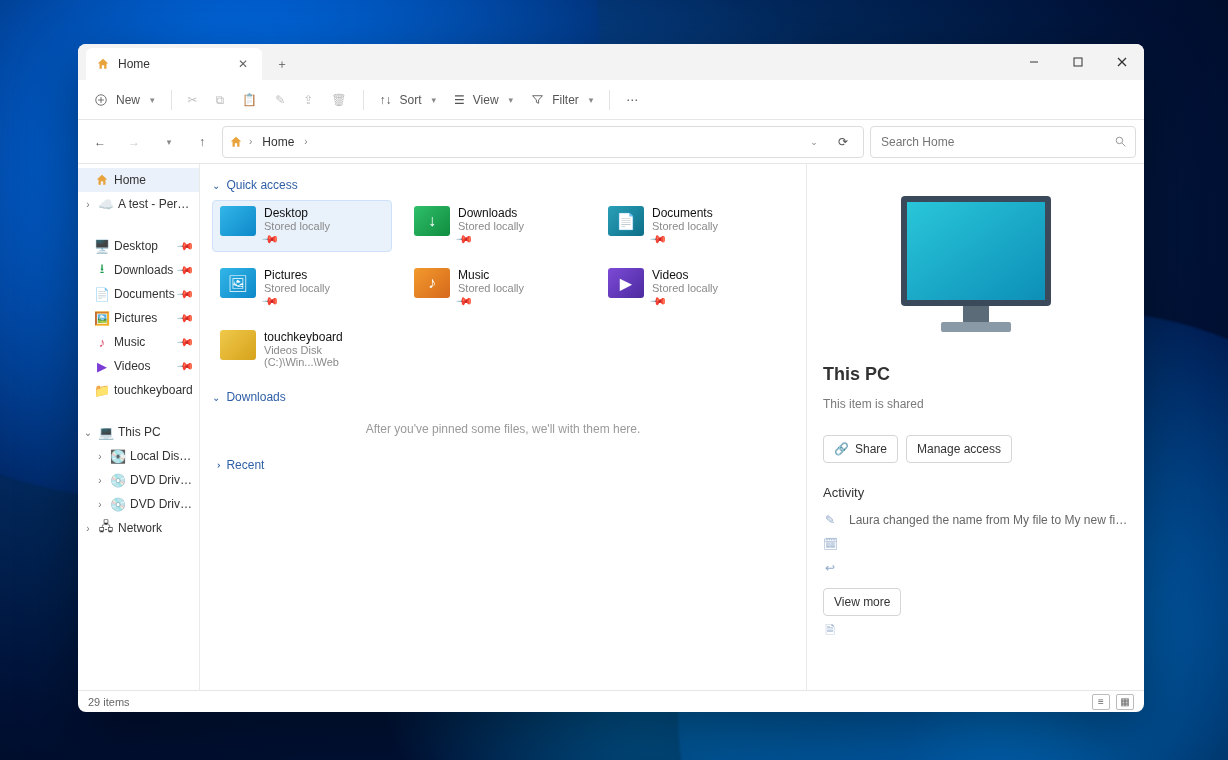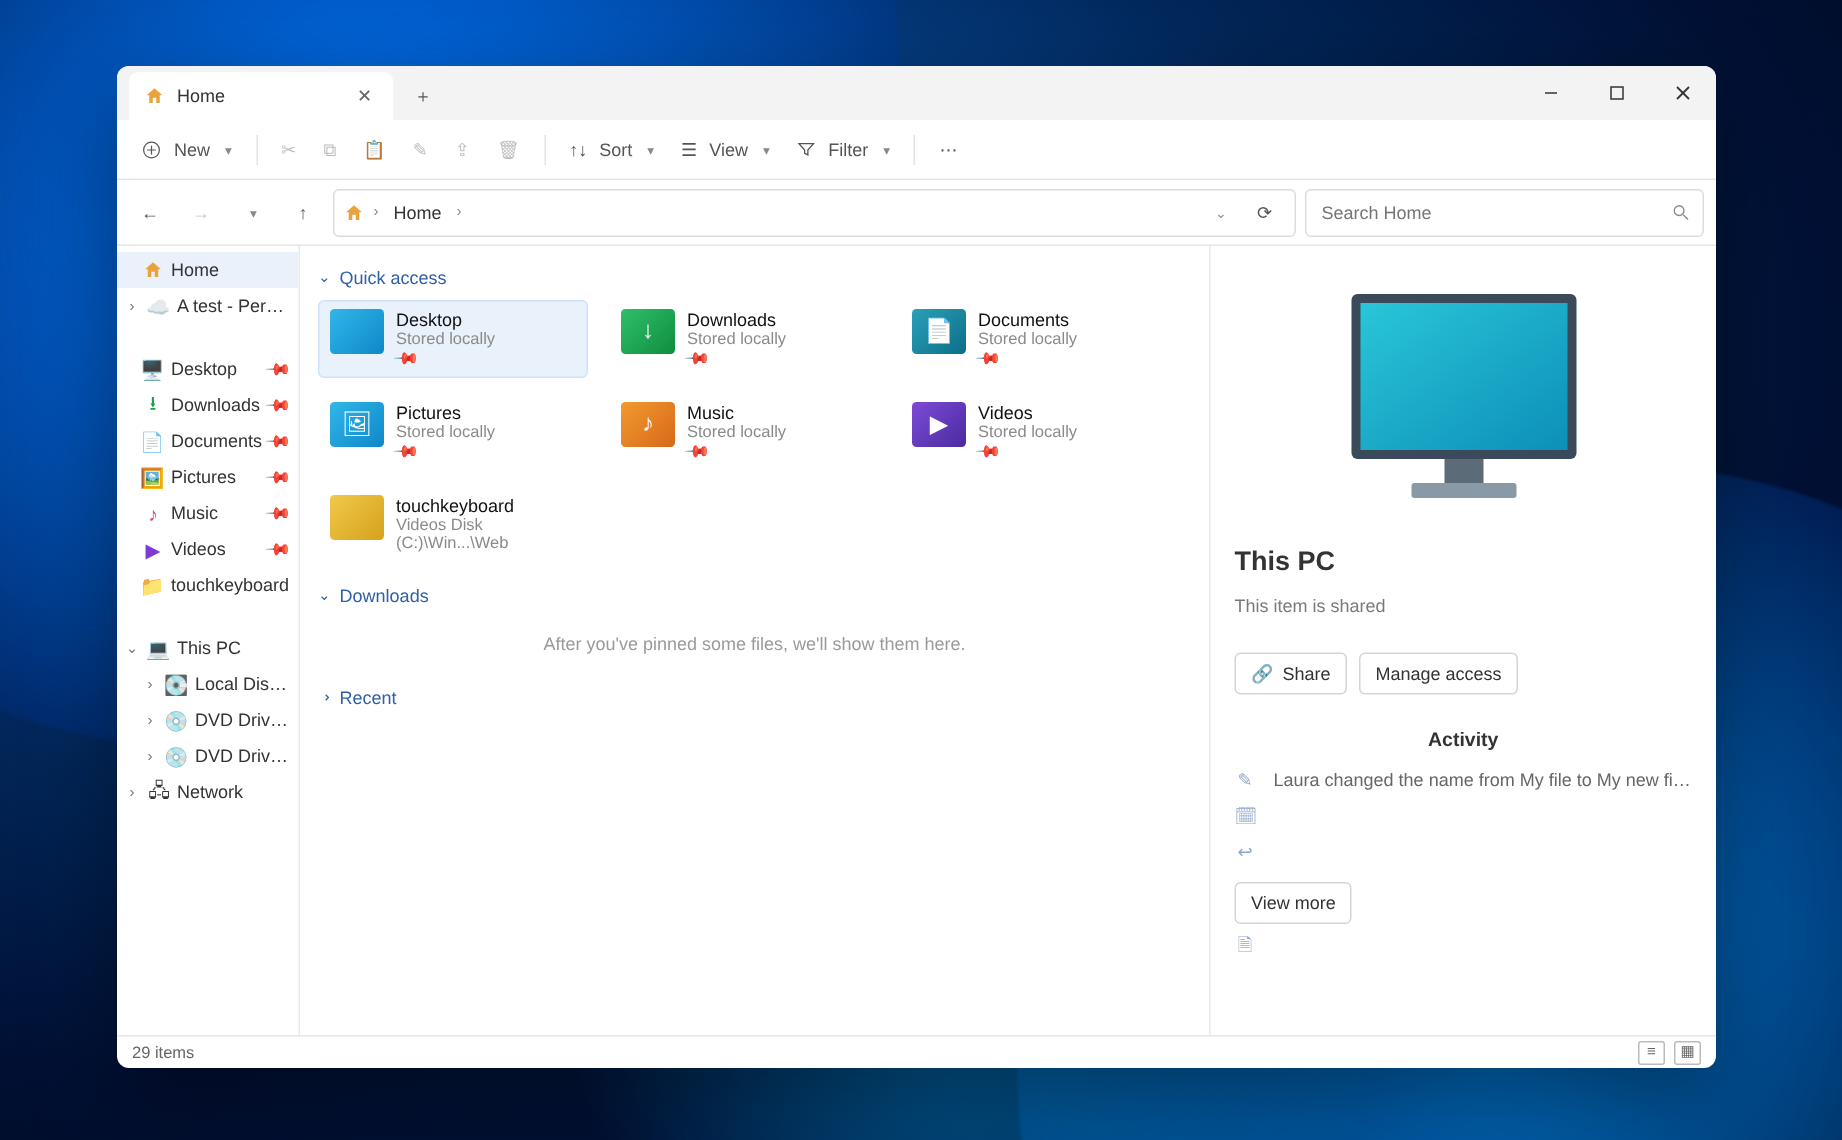--- a/index.html
+++ b/index.html
@@ -68,21 +68,21 @@
   .qtext .sub { font-size:11px; color:#8a8a8a; }
   .qtext .pinline { font-size:11px; color:#b8b8b8; transform:rotate(45deg); display:inline-block; margin-top:1px; }
   .fav-empty { text-align:center; color:#9a9a9a; margin:18px 0 22px; }
 
   .details { width:338px; border-left:1px solid #eaeaea; padding:16px 16px 8px; overflow:auto; }
   .monitor { width:170px; margin:10px auto 24px; }
   .details h2 { font-size:18px; font-weight:600; margin:0 0 12px; }
   .shared { color:#7a7a7a; margin-bottom:24px; }
   .btnrow { display:flex; gap:8px; margin-bottom:22px; }
   .btn { border:1px solid #d5d5d5; background:#fff; padding:6px 10px; border-radius:4px; cursor:pointer; display:flex; align-items:center; gap:6px; font-size:12px; }
-  .details h3 { font-size:13px; font-weight:700; margin:0 0 8px;text-align:center; }
+  .details h3 { font-size:13px; font-weight:400; margin:0 0 8px; }
   .act { display:flex; gap:12px; align-items:flex-start; padding:5px 0; color:#666; }
   .act .ai { width:14px; text-align:center; color:#8fa8c9; }
   .act .at { font-size:12px; flex:1; white-space:nowrap; overflow:hidden; text-overflow:ellipsis; }
   .viewmore { margin-top:8px; }
 
   .statusbar { height:22px; border-top:1px solid #e6e6e6; display:flex; align-items:center; padding:0 10px; color:#666; font-size:11px;justify-content:flex-end; }
   .statusbar .right { margin-left:auto; display:flex; gap:6px; }
   .sb-btn { width:18px; height:16px; border:1px solid #bbb; border-radius:2px; cursor:pointer; display:flex; align-items:center; justify-content:center; font-size:10px; line-height:1;}
 
   
@@ -365,21 +365,21 @@
       <div class="sub">Videos Disk (C:)\Win...\Web</div>
 
     </div>
           </div>
         </div>
 
       <div class="section-hd">
         <span class="arrow">⌄</span>
         <span>Downloads</span>
       </div>
-      <div class="fav-empty">After you've pinned some files, we'll show them here.</div>
+      <div class="fav-empty">After you've pinned some files, we'll with them here.</div>
 
       <div class="section-hd collapsed">
         <span class="arrow">⌄</span>
         <span>Recent</span>
       </div>
     </div>
 
     <div class="details">
       <div class="monitor">
         <svg viewBox="0 0 170 150">

